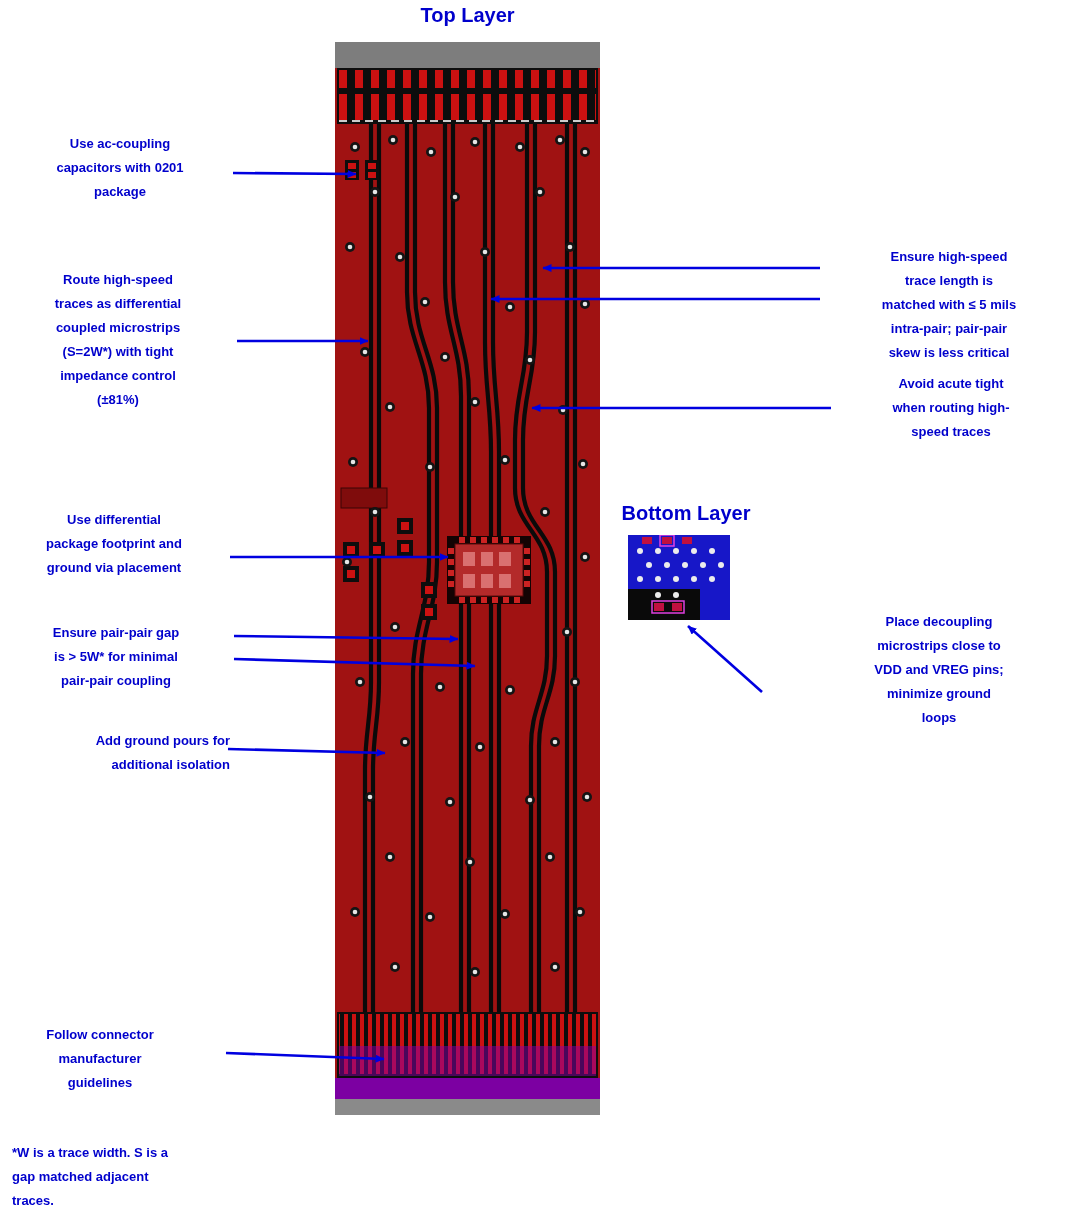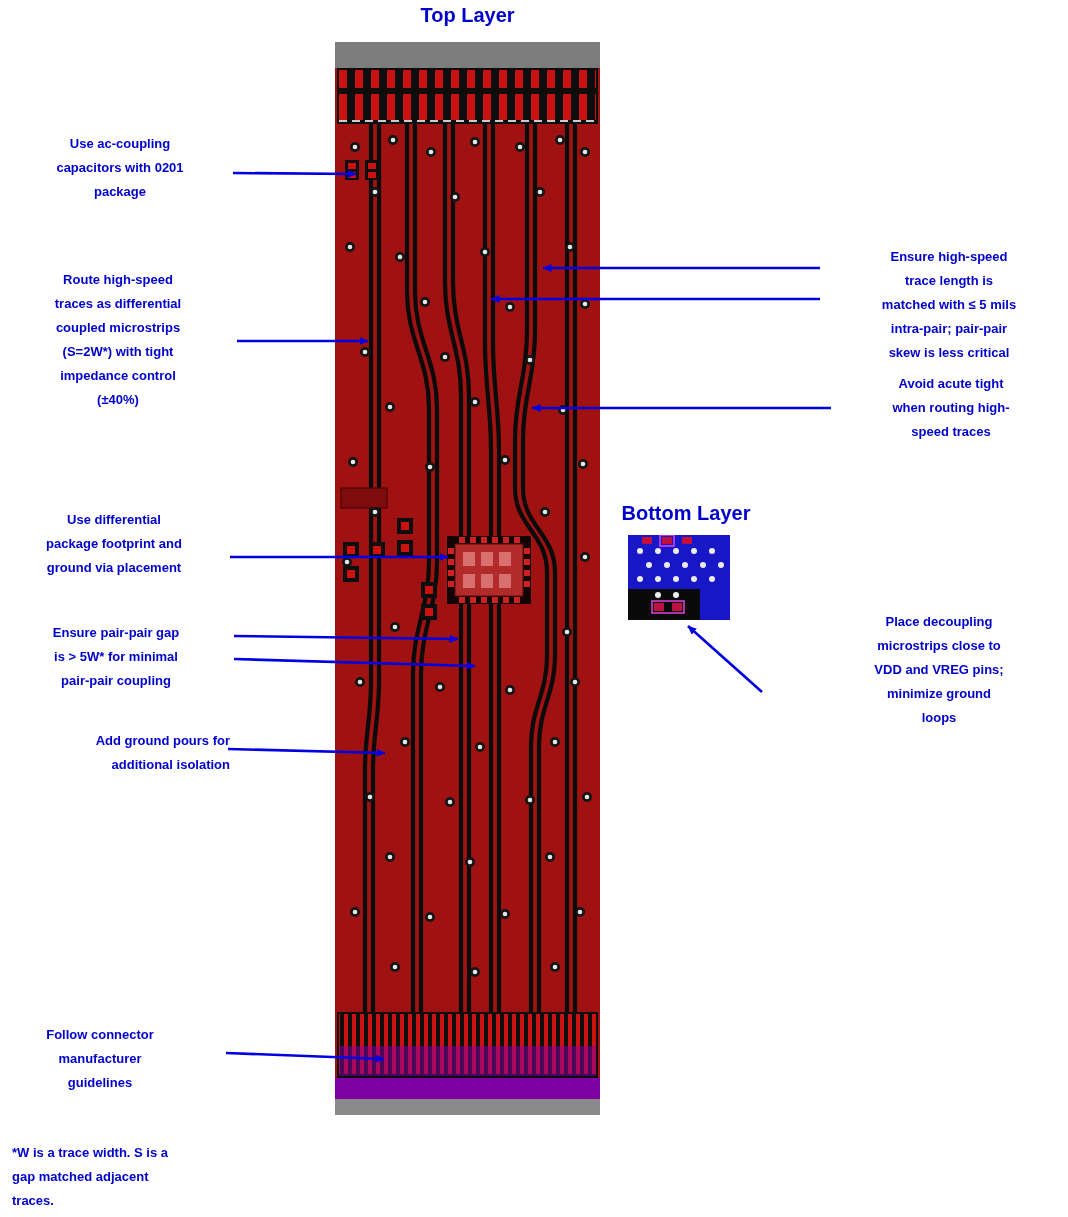--- a/index.html
+++ b/index.html
@@ -217,21 +217,21 @@
 
 <div class="ann" style="left:6px;top:132px;width:228px;">Use ac-coupling
 capacitors with 0201
 package</div>
 
 <div class="ann" style="left:0px;top:268px;width:236px;">Route high-speed
 traces as differential
 coupled microstrips
 (S=2W*) with tight
 impedance control
-(±40%)</div>
+(±81%)</div>
 
 <div class="ann" style="left:0px;top:508px;width:228px;">Use differential
 package footprint and
 ground via placement</div>
 
 <div class="ann" style="left:4px;top:621px;width:224px;">Ensure pair-pair gap
 is &gt; 5W* for minimal
 pair-pair coupling</div>
 
 <div class="ann" style="left:2px;top:729px;width:228px;text-align:right;">Add ground pours for

